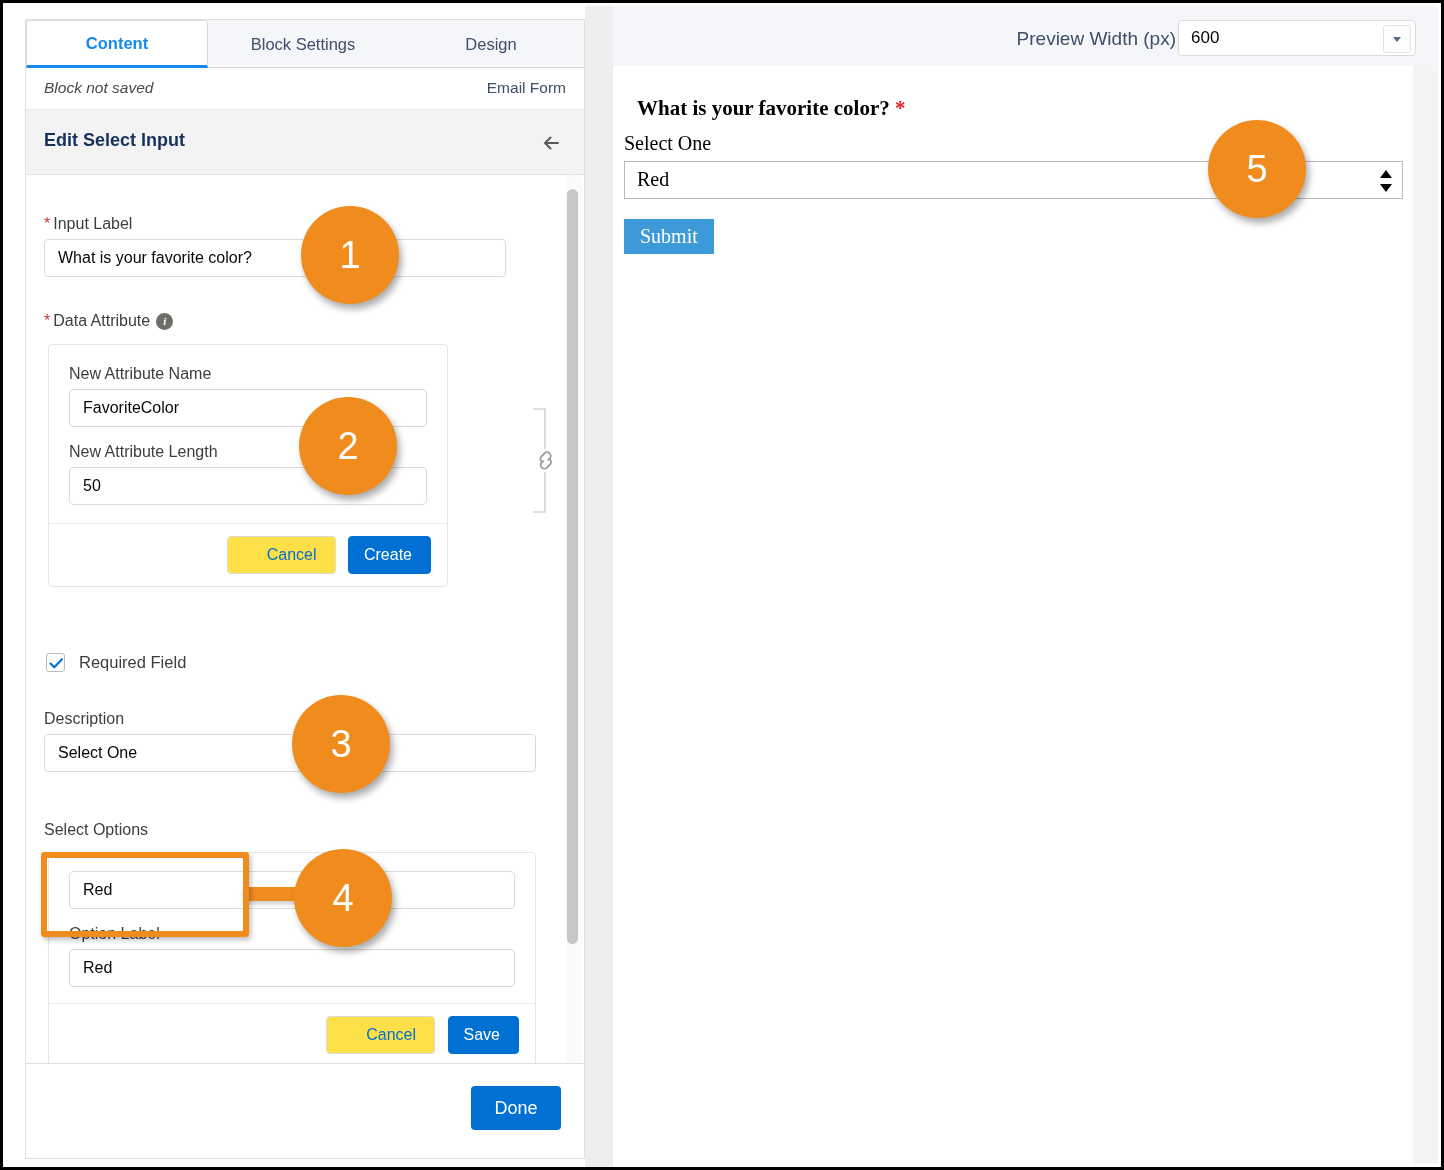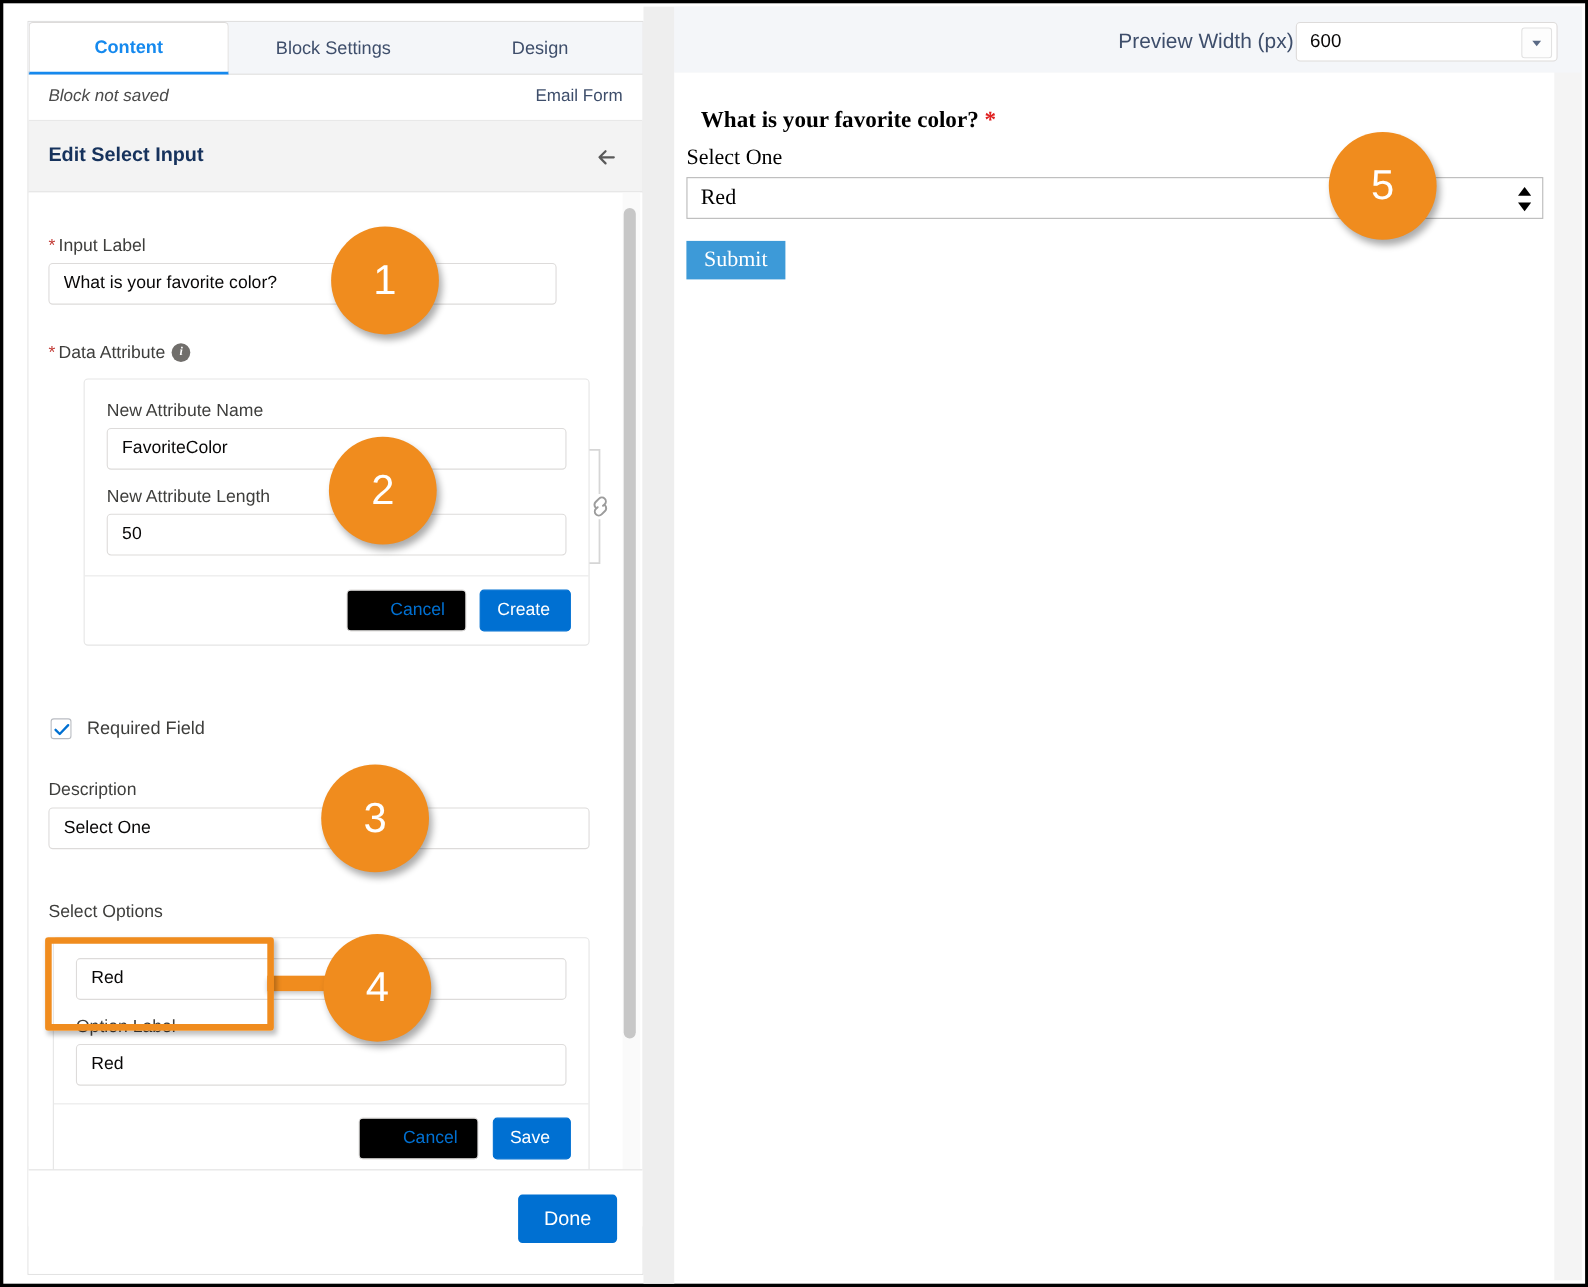--- a/index.html
+++ b/index.html
@@ -204,21 +204,21 @@
     font-size: 16px;
     border-radius: 4px;
     padding: 0 18px;
     height: 38px;
     line-height: 36px;
     box-sizing: border-box;
     cursor: pointer;
     font-family: "Liberation Sans", sans-serif;
   }
   .btn-neutral {
-    background: #000000;
+    background: #fde047;
     border: 1px solid #dddbda;
     color: #0070d2;
     padding-left: 39px;
   }
   .btn-brand {
     background: #0070d2;
     border: 1px solid #0070d2;
     color: #ffffff;
     margin-left: 8px;
     padding-left: 15px;
@@ -477,21 +477,21 @@
             <path d="M3.5 9.5 a3.6 3.6 0 0 1 0 -5.1 L6.6 1.3 a3.6 3.6 0 0 1 5.1 5.1 L10.2 7.8"></path>
             <path d="M12 7.4 a3.6 3.6 0 0 1 0 5.1 L8.9 15.6 a3.6 3.6 0 0 1 -5.1 -5.1 L5.3 9.1"></path>
           </g>
         </svg>
       </div>
 
       <div style="position:absolute; left:18px; top:137px; width:462px;">
         <span class="field-label"><span class="req-star">*</span><span>Data Attribute</span><span class="info-icon">i</span></span>
       </div>
 
-      <div class="card" style="position:absolute; left:22px; top:169px; width:460px;margin-left:28px;">
+      <div class="card" style="position:absolute; left:22px; top:169px; width:400px;">
         <div style="padding:20px 20px 18px 20px;">
           <div style="margin-bottom:16px;">
             <span class="field-label">New Attribute Name</span>
             <input class="txt-input" value="FavoriteColor" style="">
           </div>
           <div>
             <span class="field-label">New Attribute Length</span>
             <input class="txt-input" value="50" style="">
           </div>
         </div>

